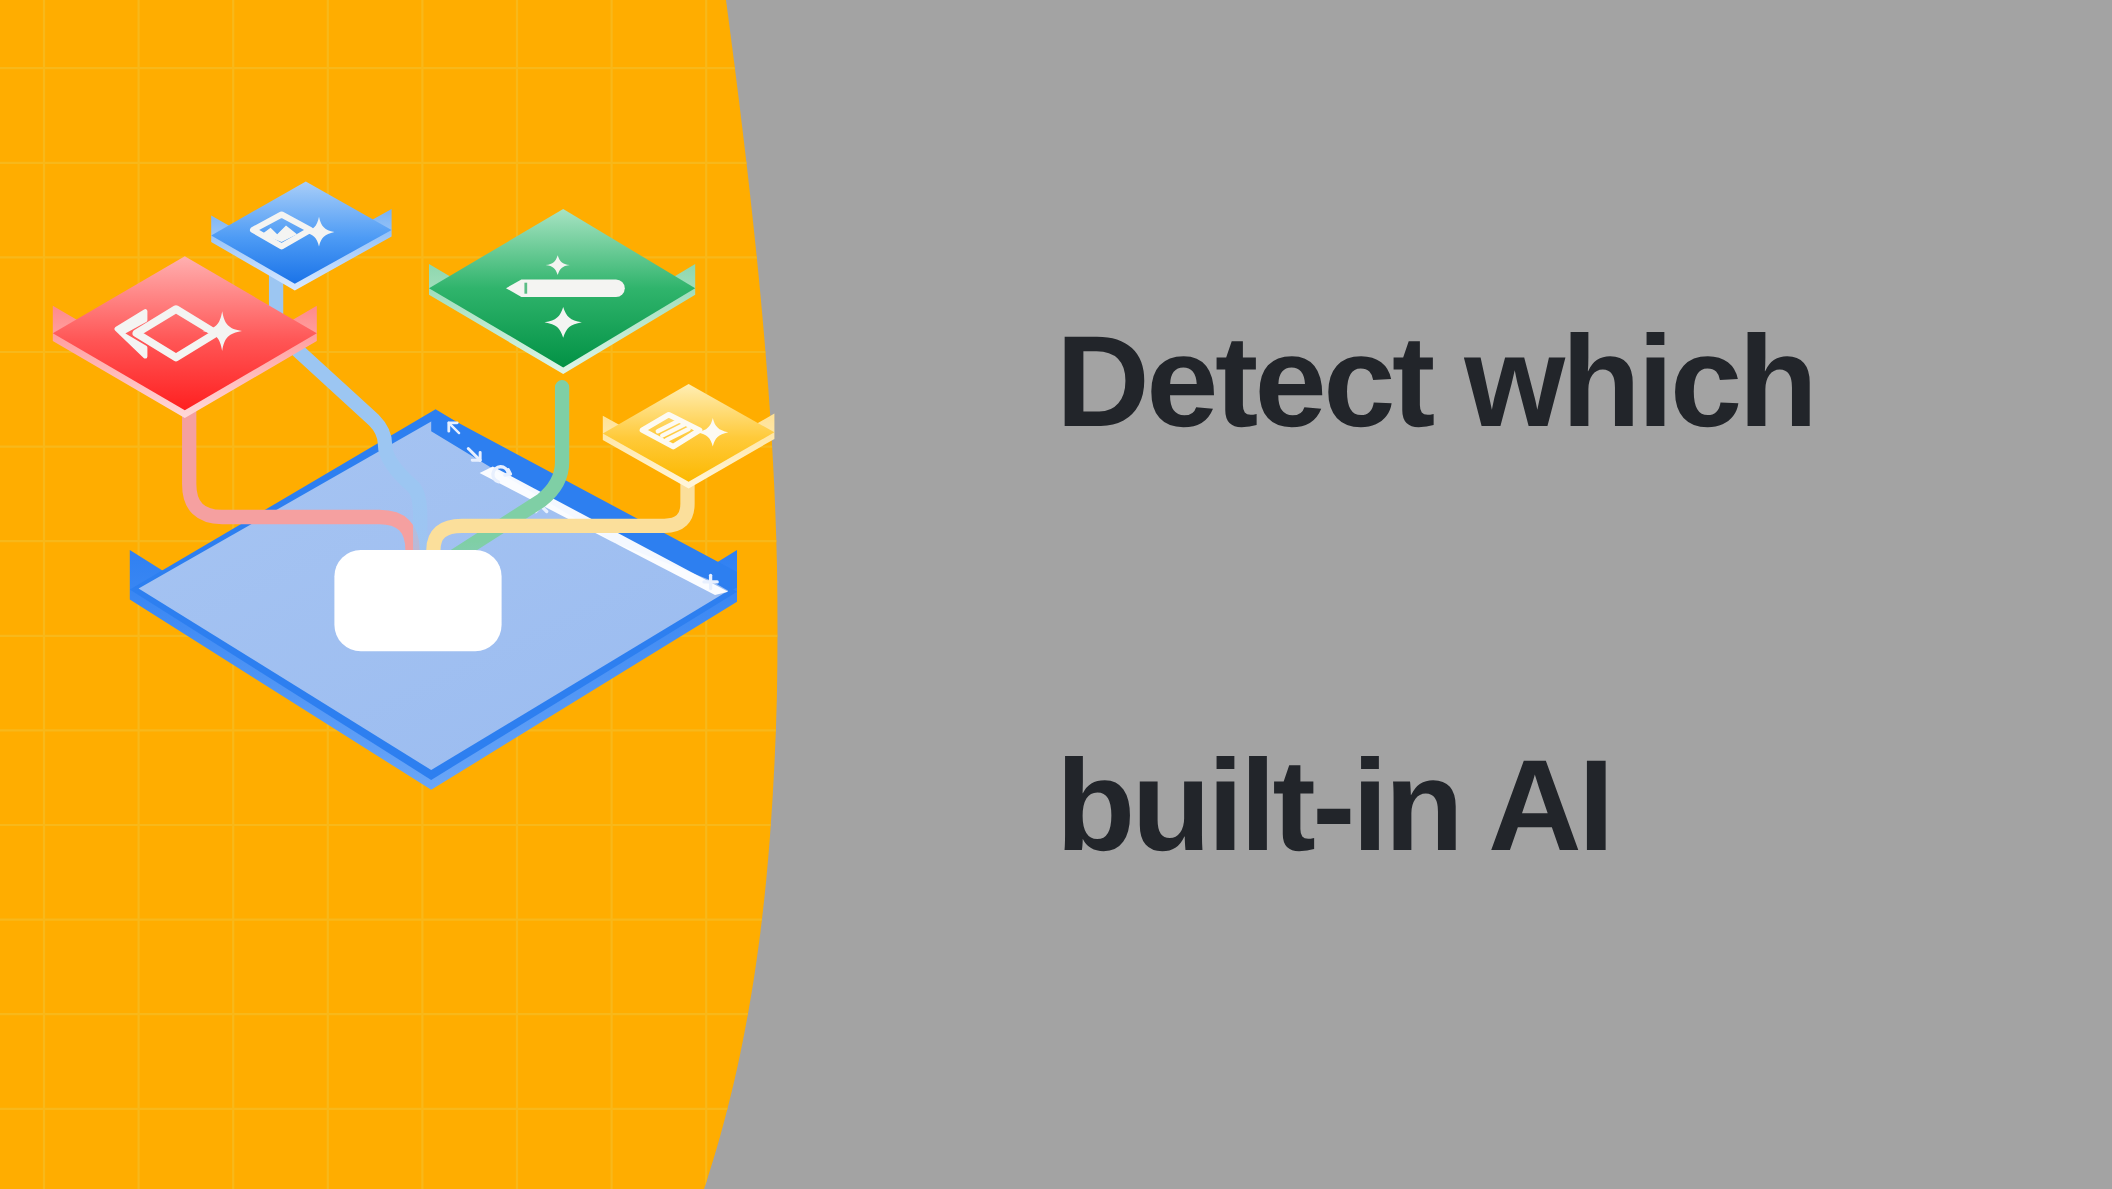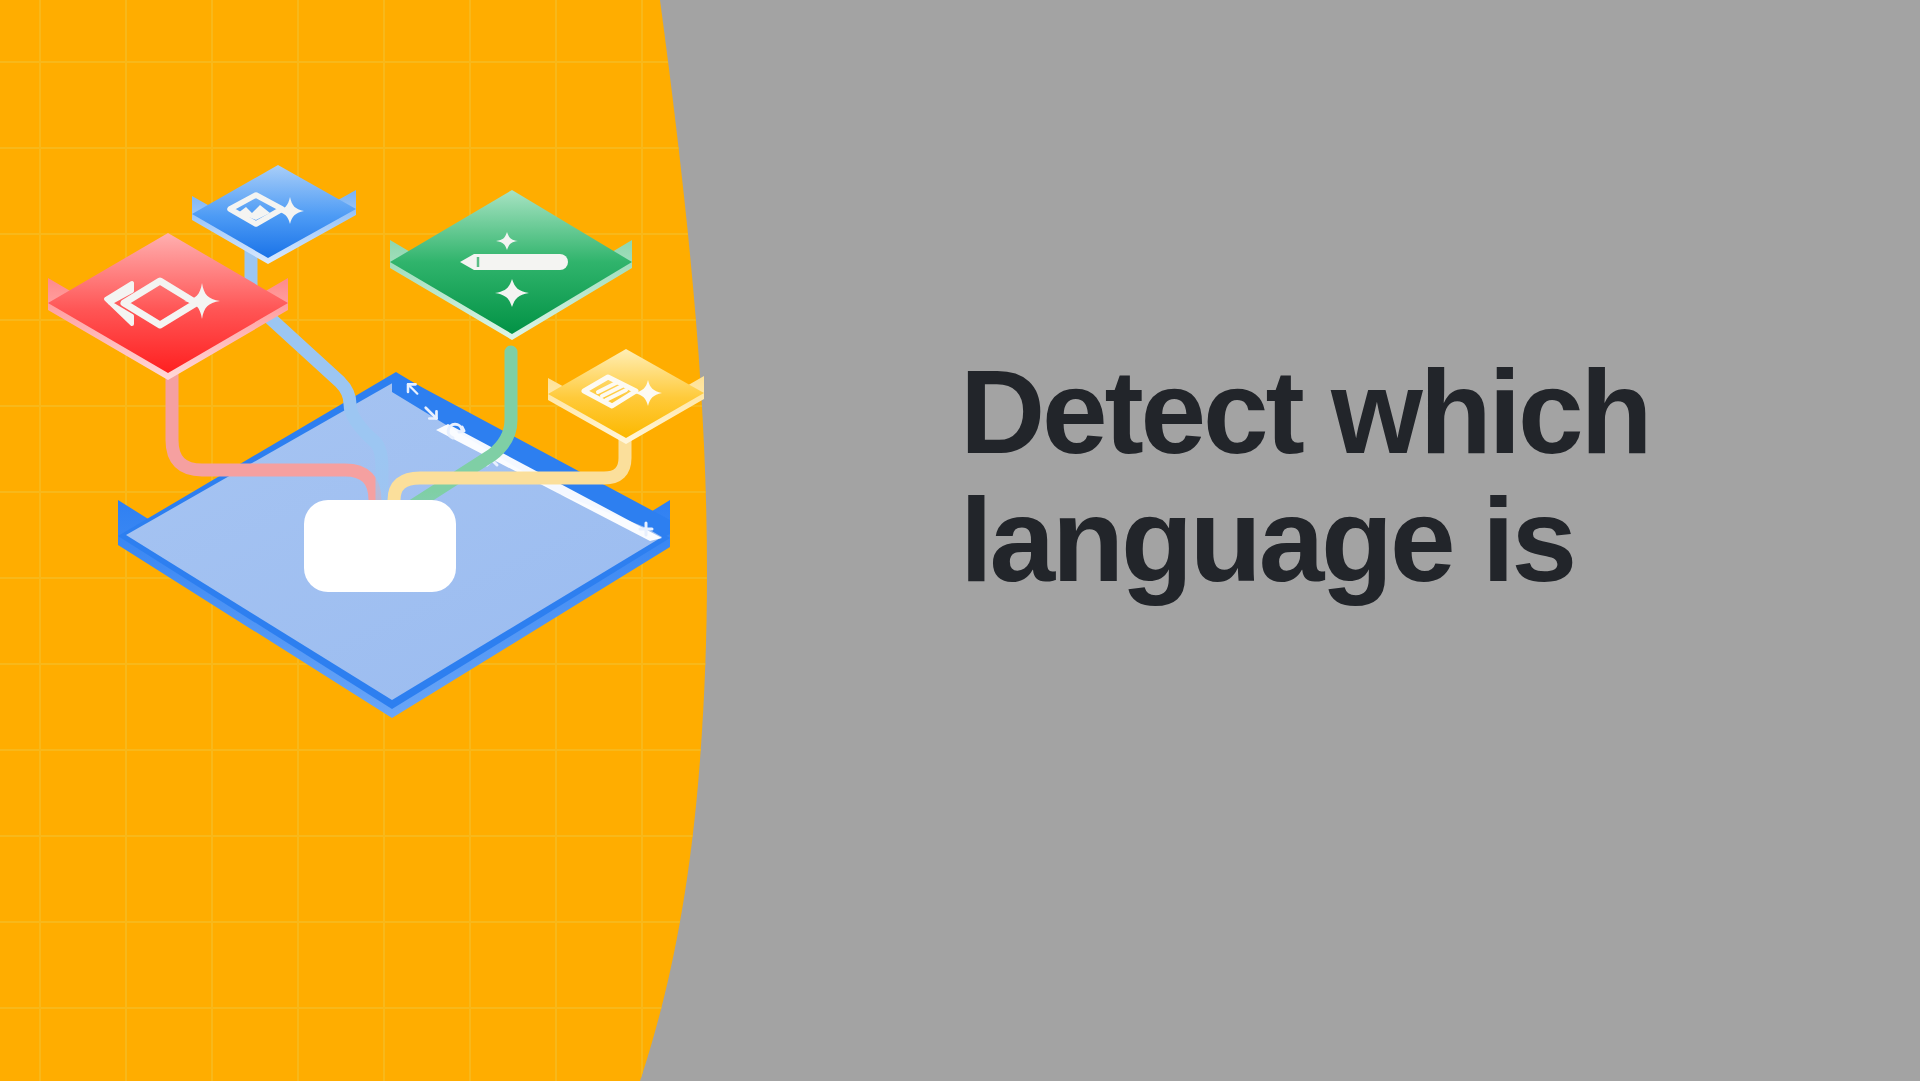--- a/index.html
+++ b/index.html
@@ -245,16 +245,16 @@
             <path d="M-18,7 L2,-3"></path>
           </g>
           <path d="M24,-13 C26,-5 29,-2 38,0 C29,2 26,5 24,13 C22,5 19,2 10,0 C19,-2 22,-5 24,-13 Z" fill="#fdfaf2" stroke="none"></path>
         </g>
       </g>
 
     </svg>
   </div>
 
   <div class="hero">
-    <h1 class="hero-title"><span>Detect which</span><br><span>language is</span><br><br></h1>
+    <h1 class="hero-title"><span>Detect which</span><br><br><br><span>built-in AI</span></h1>
   </div>
 
 </div>
 
 </body></html>

